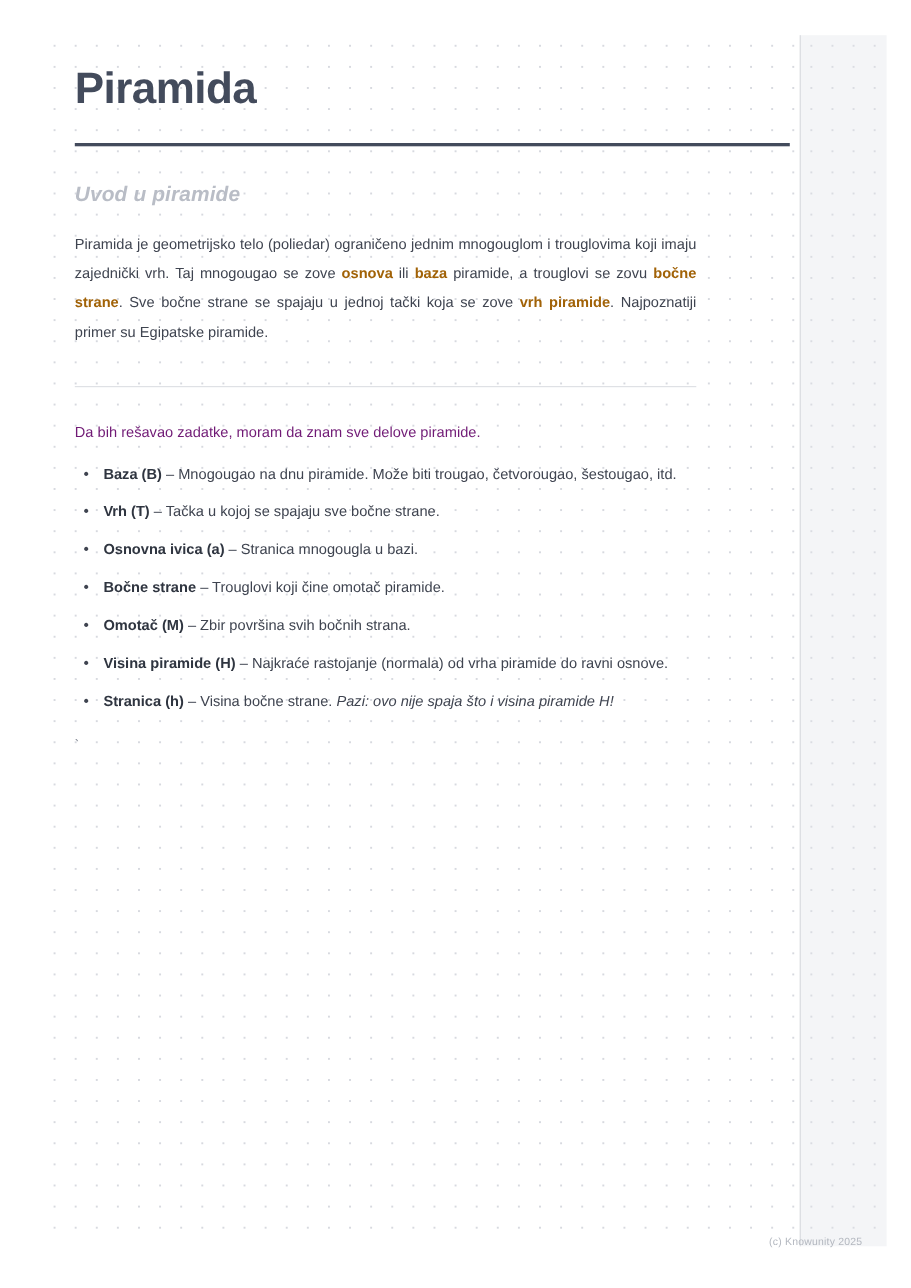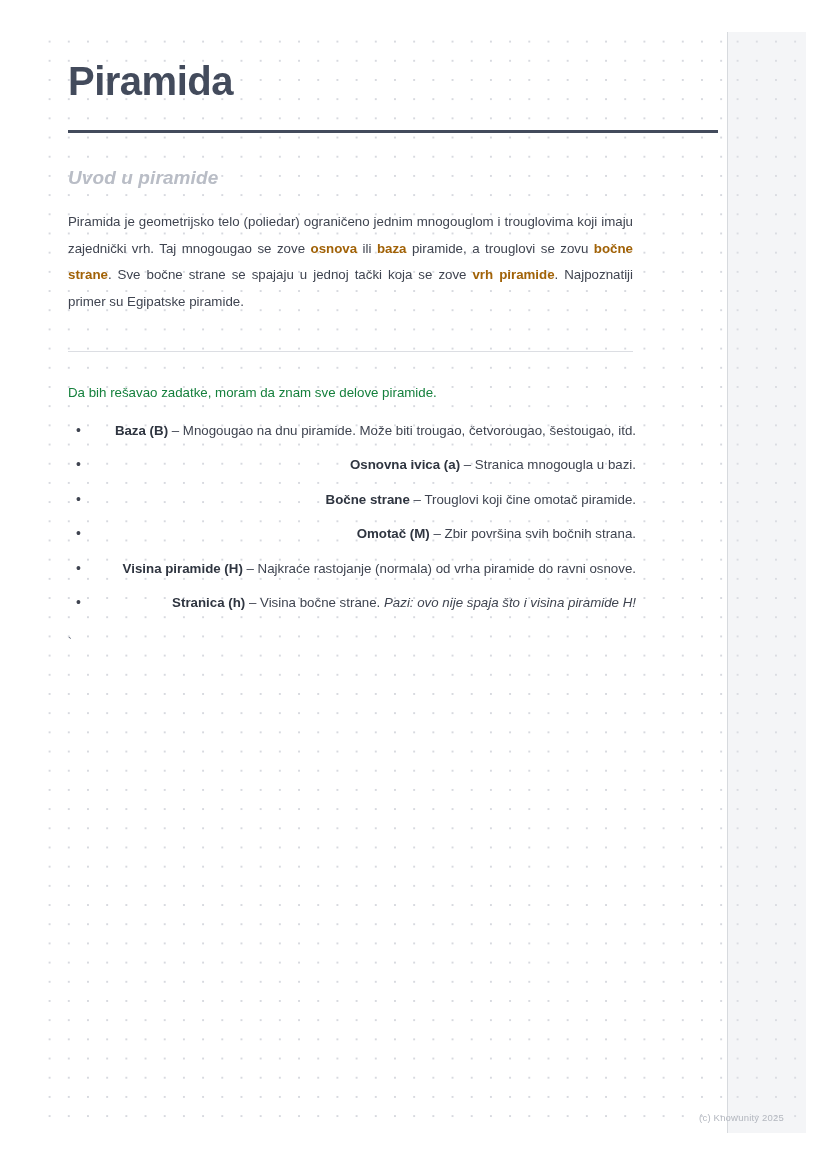--- a/index.html
+++ b/index.html
@@ -104,30 +104,29 @@
   .divider {
     width: 565px;
     height: 1px;
     background: #dcdee3;
     margin: 36px 0 30px 0;
   }
 
   p.lead-line {
     font-size: 13.3px;
     line-height: 1.6;
-    color: #15803d;
+    color: #701a75;
     margin: 0 0 16px 0;
   }
 
   ul.concept-list {
     list-style: none;
     margin: 0;
     padding: 0;
     width: 568px;
-    text-align: right;
   }
   ul.concept-list li {
     position: relative;
     padding-left: 26px;
     margin-bottom: 13px;
     font-size: 13.3px;
     line-height: 1.62;
     color: #3f4450;
   }
   ul.concept-list li::before {
@@ -144,21 +143,21 @@
   .tick-mark {
     margin-top: 22px;
     font-size: 12px;
     color: #6d7380;
     height: 14px;
   }
 
   #footer-credit {
     position: absolute;
     right: 44px;
-    bottom: 48px;
+    bottom: 36px;
     font-size: 9.5px;
     color: #b3b7bf;
     letter-spacing: .2px;
   }
 </style>
 </head>
 <body>
 
 <div id="page">
 
@@ -175,20 +174,21 @@
 
     <h2 class="section-title">Uvod u piramide</h2>
     <p class="body-text" id="intro-paragraph"><span>Piramida je geometrijsko telo (poliedar) ograničeno jednim mnogouglom i trouglovima koji imaju zajednički vrh. Taj mnogougao se zove </span><b>osnova</b><span> ili </span><b>baza</b><span> piramide, a trouglovi se zovu </span><b>bočne strane</b><span>. Sve bočne strane se spajaju u jednoj tački koja se zove </span><b>vrh piramide</b><span>. Najpoznatiji primer su Egipatske piramide.</span></p>
 
     <div class="divider"></div>
 
     <p class="lead-line">Da bih rešavao zadatke, moram da znam sve delove piramide.</p>
 
     <ul class="concept-list" id="concept-list">
         <li><b>Baza (B)</b><span> – Mnogougao na dnu piramide. Može biti trougao, četvorougao, šestougao, itd.</span></li>
+        <li><b>Vrh (T)</b><span> – Tačka u kojoj se spajaju sve bočne strane.</span></li>
         <li><b>Osnovna ivica (a)</b><span> – Stranica mnogougla u bazi.</span></li>
         <li><b>Bočne strane</b><span> – Trouglovi koji čine omotač piramide.</span></li>
         <li><b>Omotač (M)</b><span> – Zbir površina svih bočnih strana.</span></li>
         <li><b>Visina piramide (H)</b><span> – Najkraće rastojanje (normala) od vrha piramide do ravni osnove.</span></li>
         <li><b>Stranica (h)</b><span> – Visina bočne strane. </span><i>Pazi: ovo nije spaja što i visina piramide H!</i></li>
       </ul>
 
     <div class="tick-mark">`</div>
   </div>
 

